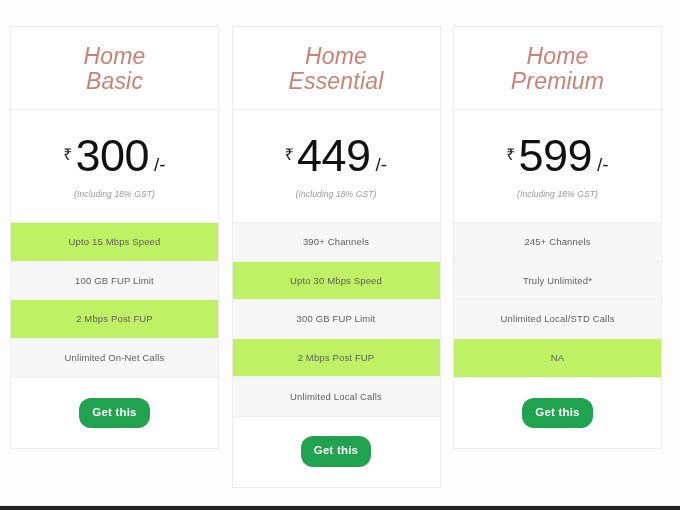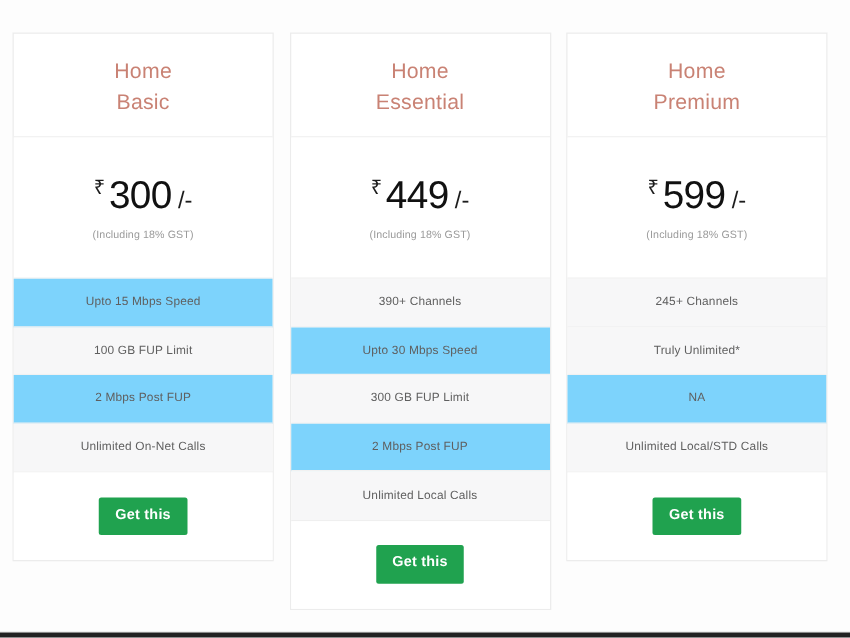--- a/index.html
+++ b/index.html
@@ -64,24 +64,25 @@
     border-bottom: 1px solid #eeeeee;
     display: flex;
     flex-direction: column;
     align-items: center;
     justify-content: center;
     box-sizing: border-box;
     padding-top: 2px;
   }
   .plan-name-line {
     color: #c98274;
-    font-size: 17px;
+    font-size: 23px;
     line-height: 25px;
     font-weight: 400;
     letter-spacing: 0.2px;
+    font-style: italic;
   }
 
   
   .card-price {
     height: 113px;
     border-bottom: 1px solid #efefef;
     display: flex;
     flex-direction: column;
     align-items: center;
     justify-content: center;
@@ -96,74 +97,75 @@
   }
   .price-currency {
     font-size: 16px;
     color: #1c1c1c;
     margin-right: 3px;
     position: relative;
     top: -11px;
     font-weight: 400;
   }
   .price-amount {
-    font-size: 31px;
+    font-size: 45px;
     color: #111111;
     font-weight: 400;
     letter-spacing: -0.5px;
   }
   .price-suffix {
     font-size: 19px;
     color: #1c1c1c;
     margin-left: 5px;
     font-weight: 400;
   }
   .price-note {
     margin-top: 11px;
     font-size: 8.5px;
     color: #9a9a9a;
     letter-spacing: 0.1px;
+    font-style: italic;
   }
 
   
   .features {
     border-bottom: 1px solid #efefef;
   }
   .feature-row {
     height: 38.5px;
     display: flex;
     align-items: center;
     justify-content: center;
     font-size: 9.5px;
     color: #5f5f5f;
     letter-spacing: 0.15px;
     border-bottom: 1px solid #f1f1f1;
     box-sizing: border-box;
   }
   .feature-row:last-child { border-bottom: none; }
   .feature-row.shaded { background: #f7f7f8; }
-  .feature-row.plain  { background: #7dd3fc; }
+  .feature-row.plain  { background: #bef264; }
 
   
   .card-footer {
     height: 70px;
     display: flex;
     align-items: center;
     justify-content: center;
     background: #ffffff;
   }
   .cta-button {
     background: #20a24f;
     color: #ffffff;
     font-size: 11.5px;
     font-weight: bold;
     letter-spacing: 0.2px;
     padding: 9px 13px 10px 13px;
     border: none;
-    border-radius: 2px;
+    border-radius: 12px;
     cursor: pointer;
     font-family: "Liberation Sans", sans-serif;
     line-height: 1;
     text-align: center;
   }
 </style>
 </head>
 <body>
 
 <div id="stage">
@@ -228,22 +230,22 @@
         <div class="price-row">
           <span class="price-currency">₹</span>
           <span class="price-amount">599</span>
           <span class="price-suffix">/-</span>
         </div>
         <div class="price-note">(Including 18% GST)</div>
       </div>
       <div class="features">
         <div class="feature-row shaded">245+ Channels</div>
         <div class="feature-row shaded">Truly Unlimited*</div>
+        <div class="feature-row shaded">Unlimited Local/STD Calls</div>
         <div class="feature-row plain">NA</div>
-        <div class="feature-row shaded">Unlimited Local/STD Calls</div>
       </div>
       <div class="card-footer">
         <button class="cta-button">Get this</button>
       </div>
     </div>
 
   </div>
 
   <div id="bottom-rule-inner"></div>
   <div id="bottom-rule"></div>

